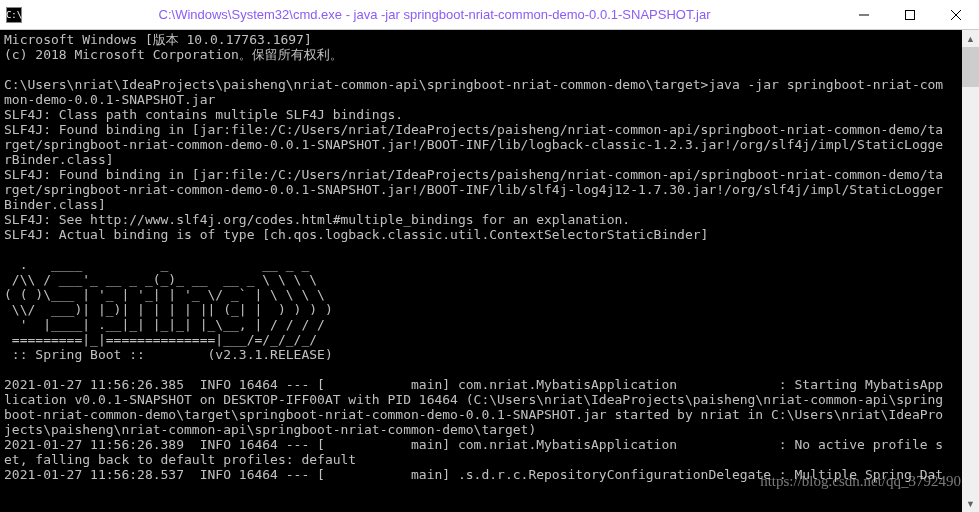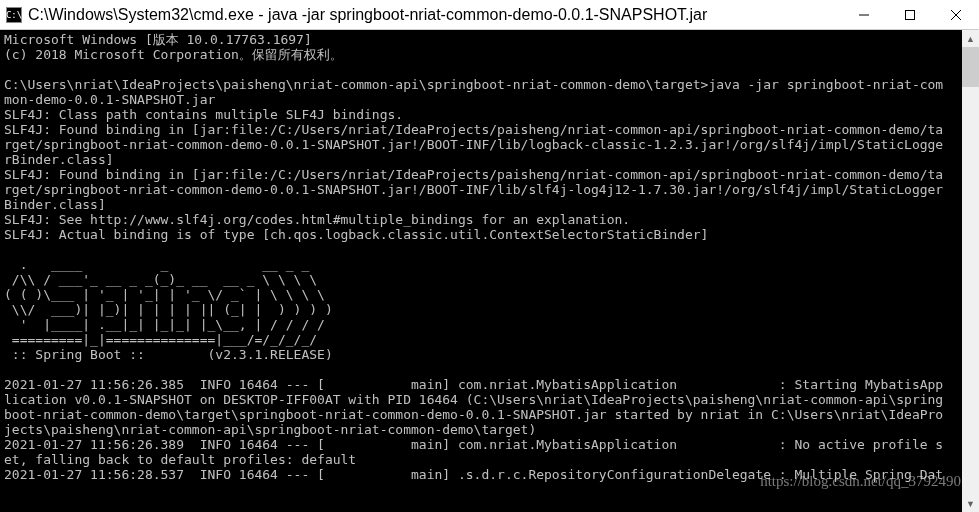--- a/index.html
+++ b/index.html
@@ -22,23 +22,24 @@
     .titlebar-icon {
       width: 16px; height: 16px;
       background: #000;
       border: 1px solid #888;
       display: flex; align-items: center; justify-content: center;
       margin-right: 6px;
       font-size: 9px; color: #fff;
       font-family: monospace;
     }
     .titlebar-title {
-      font-size: 16px;
-      color: #000000;
+      font-size: 13px;
+      color: #8b5cf6;
       flex: 1;
+      text-align: center;
     }
     .titlebar-buttons { display: flex; height: 100%; }
     .titlebar-btn {
       width: 46px; height: 100%;
       display: flex; align-items: center; justify-content: center;
       font-size: 11px;
       color: #000;
     }
     .titlebar-btn svg { width: 10px; height: 10px; }
     .console-wrap {

